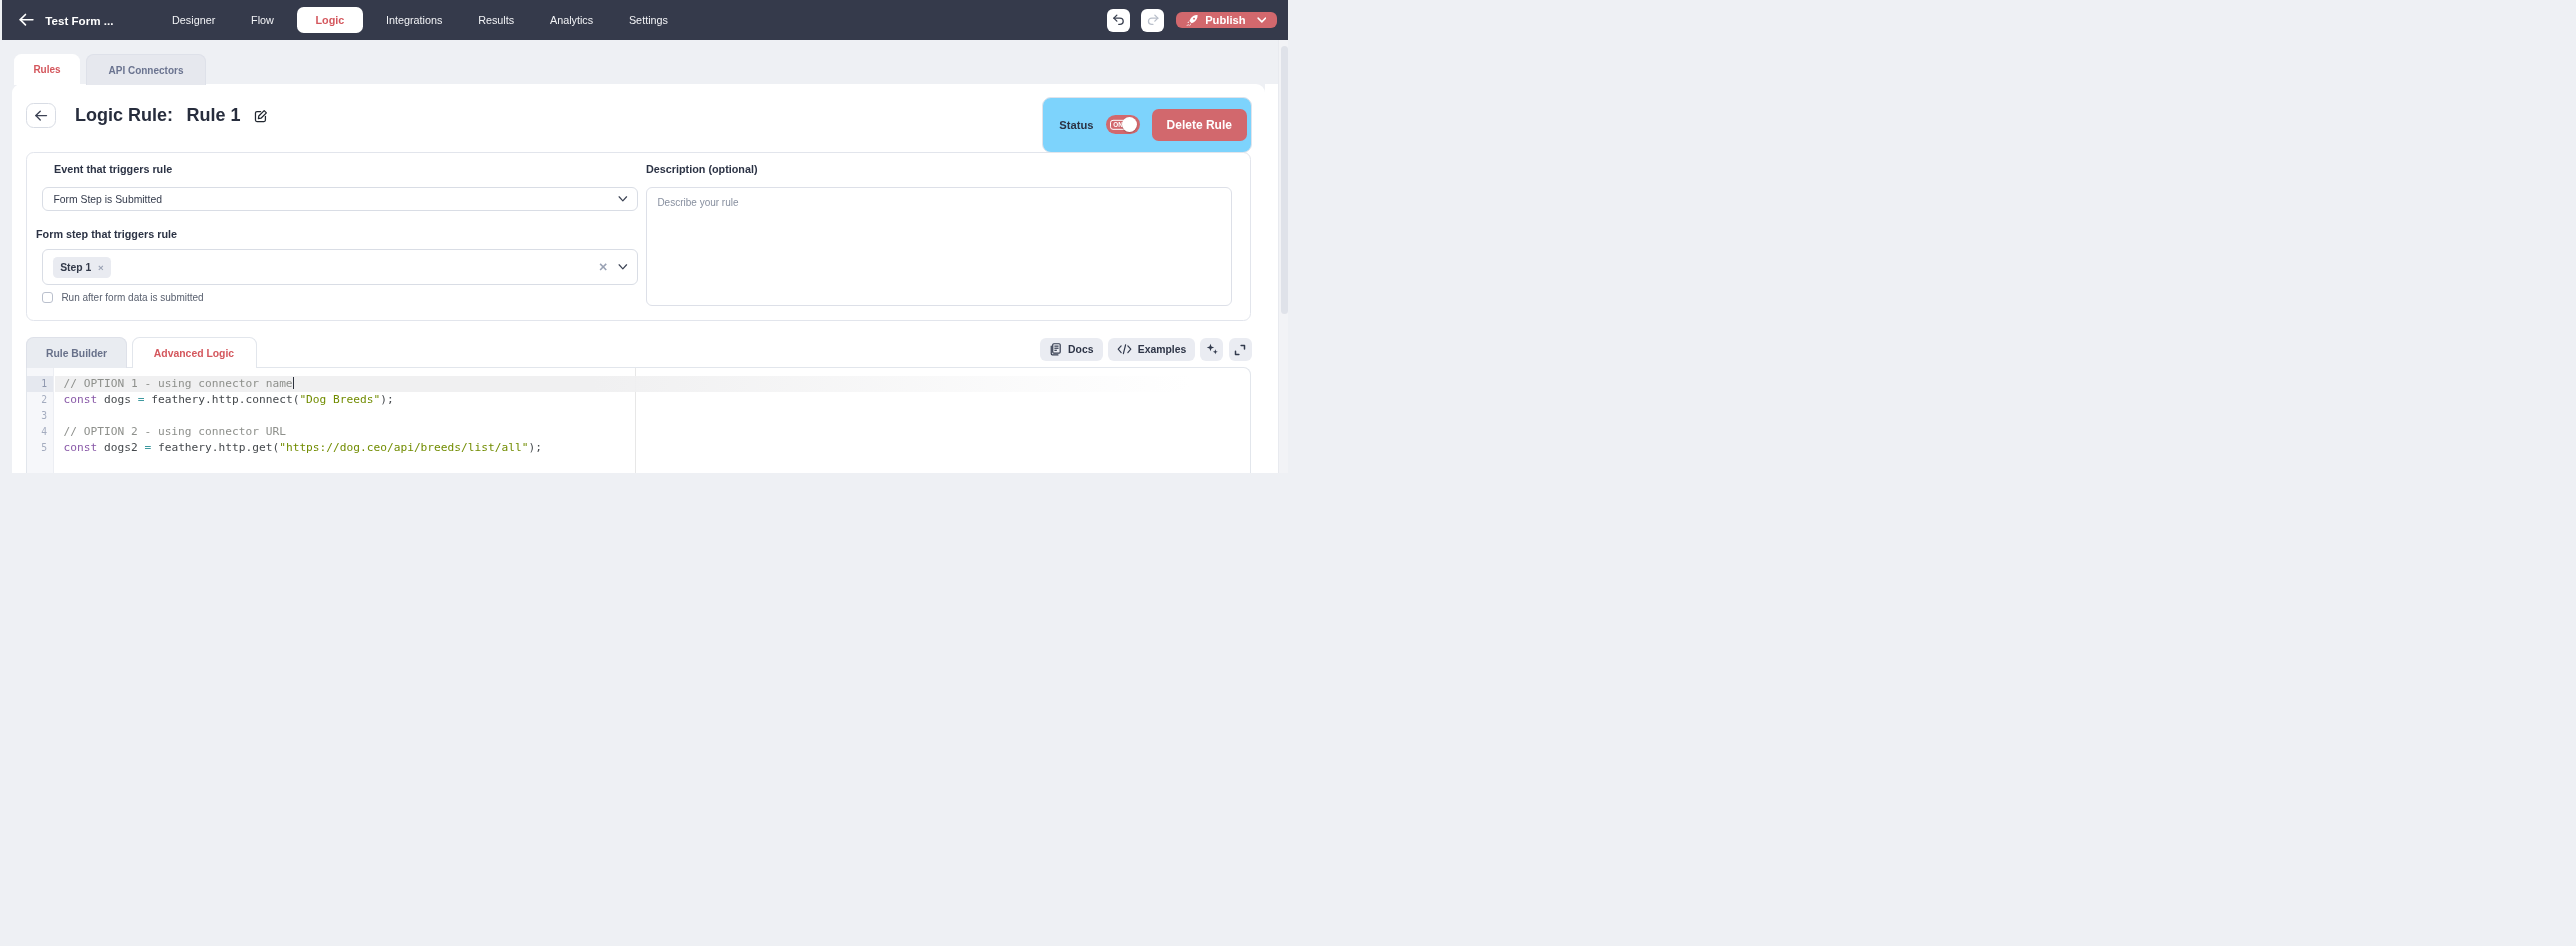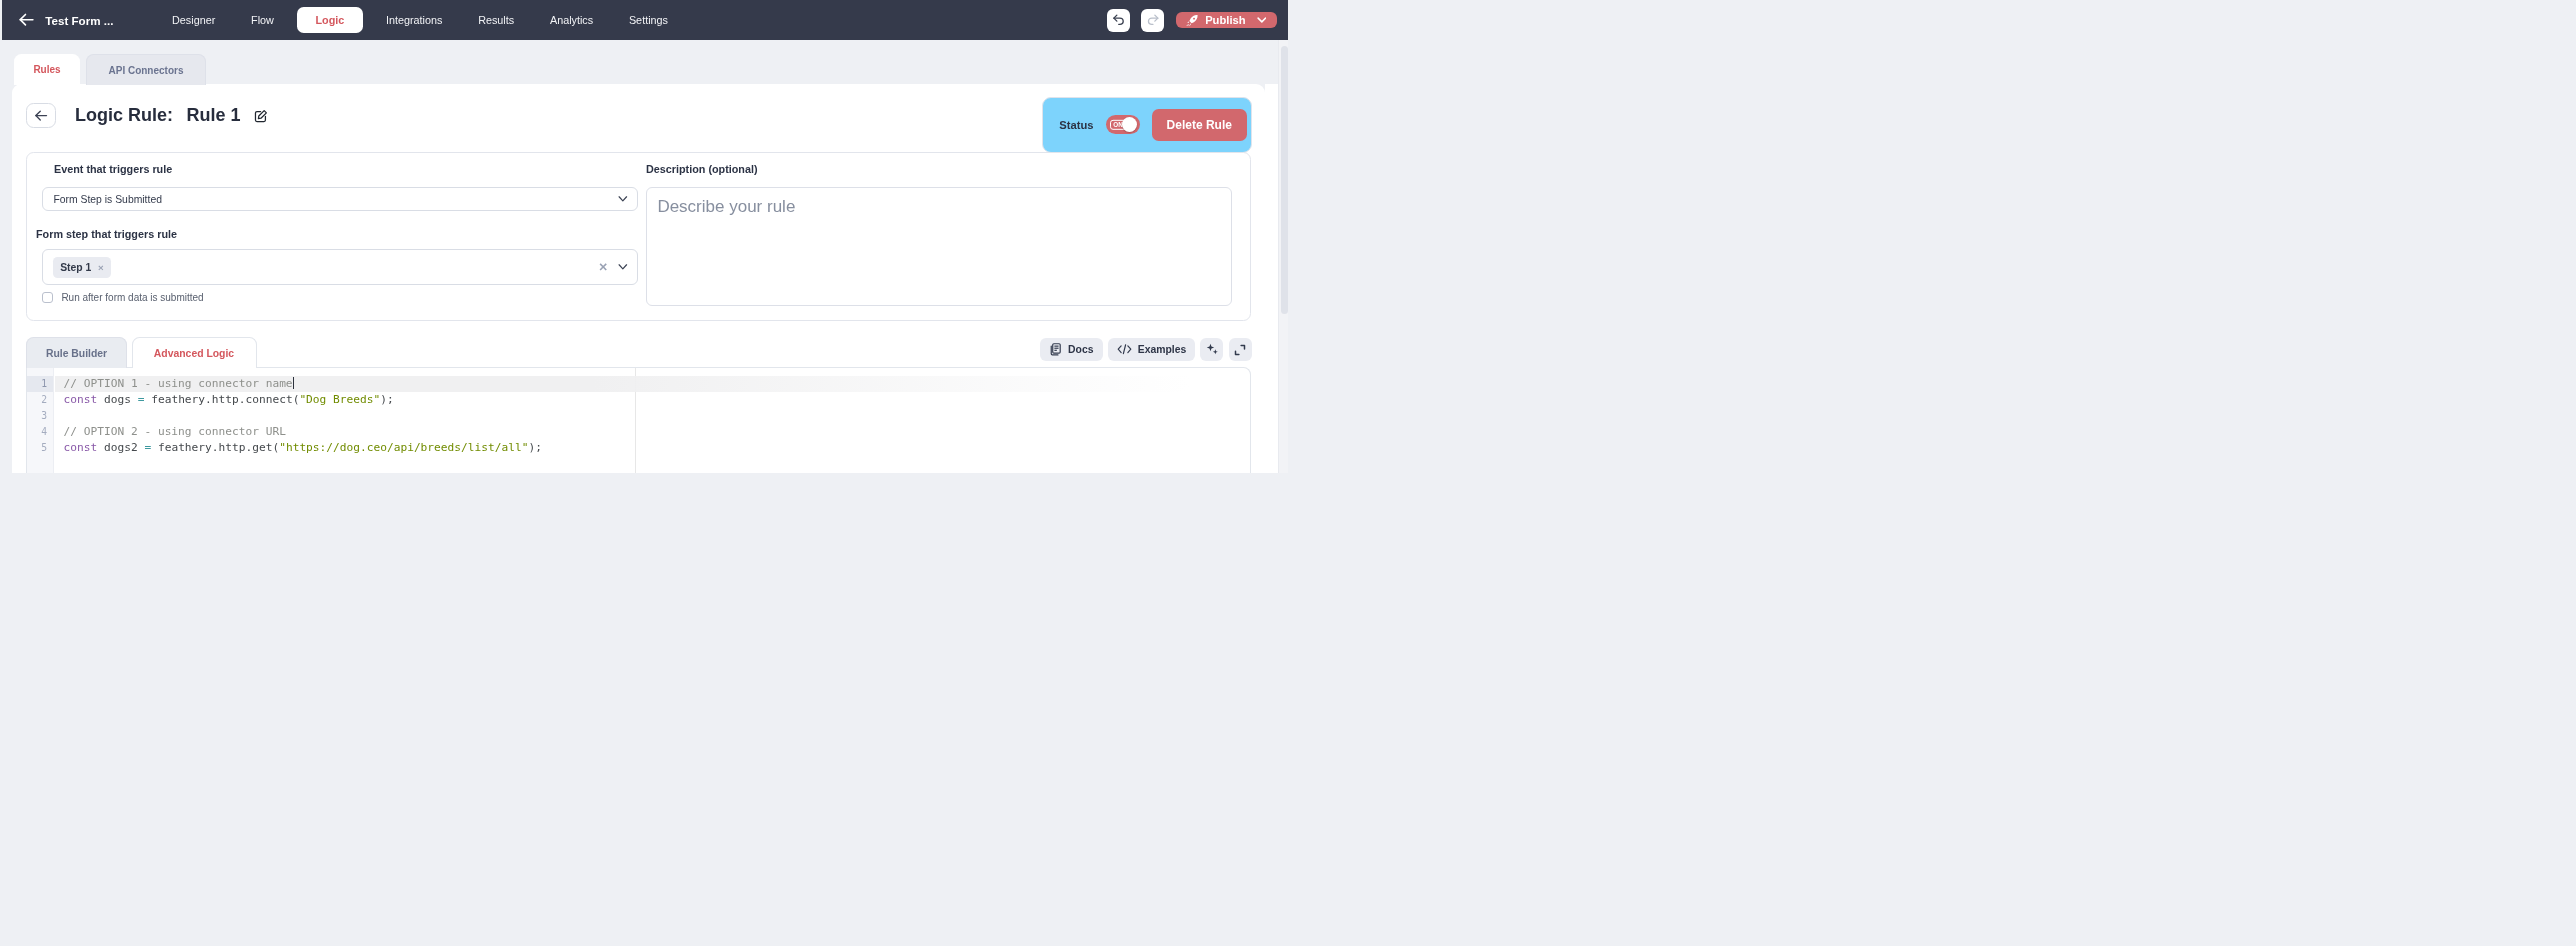--- a/index.html
+++ b/index.html
@@ -54,21 +54,21 @@
   .sel-chevron { margin-left:auto; margin-right:9px; display:flex; align-items:center; color:#3a4152; }
   .chip { display:flex; align-items:center; background:#e9ebf1; border-radius:4.5px; height:21px; padding:0 7.5px; margin-left:9.7px; }
   .chip-label { font-size:10.4px; font-weight:700; color:#323949; }
   .chip-x { color:#9aa2b4; font-size:9.7px; font-weight:700; margin-left:6.7px; cursor:pointer; }
   .multi-right { margin-left:auto; display:flex; align-items:center; gap:10.4px; margin-right:9px; }
   .clear-x { color:#9aa2b4; font-size:11.2px; font-weight:700; cursor:pointer; }
   .checkbox-row { position:absolute; left:15px; top:139px; display:flex; align-items:center; gap:8.2px; }
   .checkbox { width:11.2px; height:11.2px; border:1.1px solid #bac0cd; border-radius:3px; background:#fff; cursor:pointer; flex:none; }
   .checkbox-label { font-size:10px; color:#59606f; }
   .desc-textarea { position:absolute; left:619px; top:34px; width:586px; height:119px; border:0.7px solid #dde0e8; border-radius:6px;
-                   resize:none; font-family:inherit; font-size:17px; color:#333a4b; padding:9px 10.4px; outline:none; }
+                   resize:none; font-family:inherit; font-size:10px; color:#333a4b; padding:9px 10.4px; outline:none; }
   .desc-textarea::placeholder { color:#878f9f; }
 
   
   .logic-tabs { position:absolute; left:14px; top:253px; display:flex; gap:4.5px; z-index:2; }
   .ltab { height:31px; display:flex; align-items:center; justify-content:center; font-size:10.4px; font-weight:700;
           border-radius:7.5px 7.5px 0 0; cursor:pointer; }
   .ltab.inactive { background:#e9ecf1; color:#68718a; border:0.7px solid #dee1e9; border-bottom:none; width:101px; }
   .ltab.active { background:#fff; color:#d4575d; border:0.7px solid #e2e6ec; border-bottom:none; width:125px; height:31px; }
   .code-toolbar { position:absolute; right:13.4px; top:254px; display:flex; align-items:center; gap:5.2px; }
   .tool-btn { height:23px; background:#eaecf2; border-radius:6px; display:flex; align-items:center; gap:6px;

